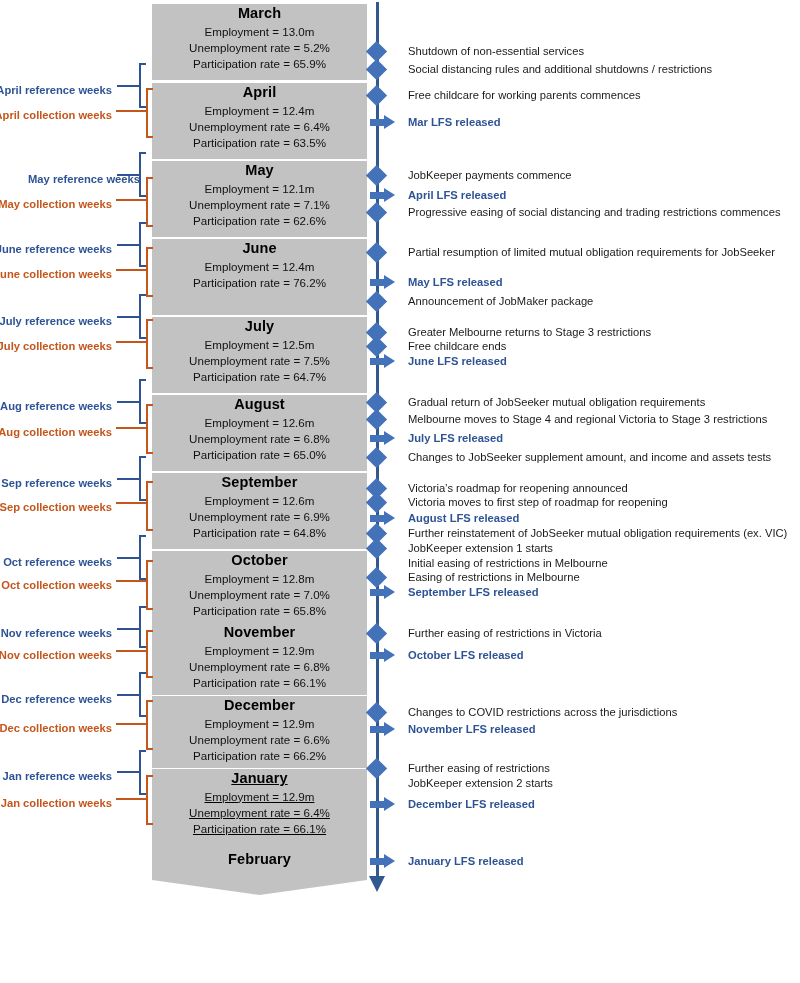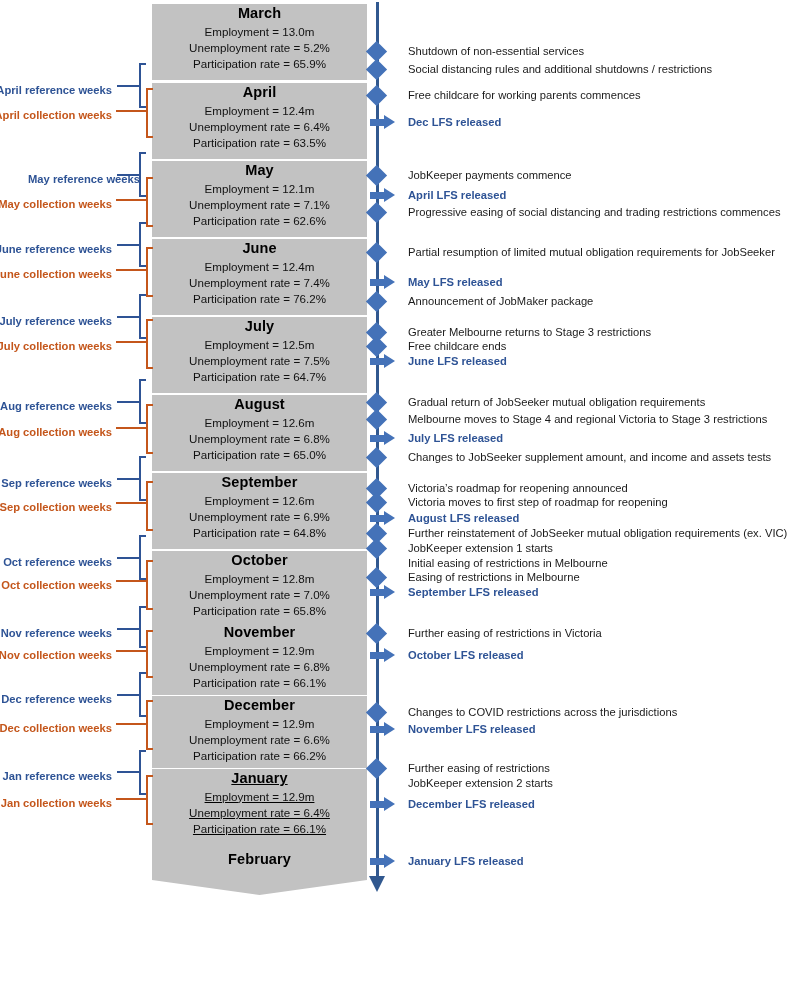--- a/index.html
+++ b/index.html
@@ -174,21 +174,20 @@
       </div>
       <div class="month-box" style="top: 161px; height: 76px;">
         <span class="month-name">May</span>
         <span class="month-stat">Employment  = 12.1m</span>
         <span class="month-stat">Unemployment  rate = 7.1%</span>
         <span class="month-stat">Participation rate = 62.6%</span>
       </div>
       <div class="month-box" style="top: 239px; height: 76px;">
         <span class="month-name">June</span>
         <span class="month-stat">Employment  = 12.4m</span>
-        <span class="month-stat">Unemployment  rate = 7.4%</span>
         <span class="month-stat">Participation rate = 76.2%</span>
       </div>
       <div class="month-box" style="top: 317px; height: 76px;">
         <span class="month-name">July</span>
         <span class="month-stat">Employment  = 12.5m</span>
         <span class="month-stat">Unemployment  rate = 7.5%</span>
         <span class="month-stat">Participation rate = 64.7%</span>
       </div>
       <div class="month-box" style="top: 395px; height: 76px;">
         <span class="month-name">August</span>
@@ -342,21 +341,21 @@
       <div class="diamond" style="top: 44px;"></div>
       <div class="evt" style="top: 45px;">Shutdown of non-essential services</div>
       <div class="diamond" style="top: 62px;"></div>
       <div class="evt" style="top: 63px;">Social distancing rules and additional shutdowns / restrictions</div>
       <div class="diamond" style="top: 88px;"></div>
       <div class="evt" style="top: 89px;">Free childcare for working parents commences</div>
       <div class="rel-arrow" style="top: 115px;">
         <div class="shaft"></div>
         <div class="head"></div>
       </div>
-      <div class="evt release" style="top: 116px;">Dec LFS released</div>
+      <div class="evt release" style="top: 116px;">Mar LFS released</div>
       <div class="diamond" style="top: 168px;"></div>
       <div class="evt" style="top: 169px;">JobKeeper payments commence</div>
       <div class="rel-arrow" style="top: 188px;">
         <div class="shaft"></div>
         <div class="head"></div>
       </div>
       <div class="evt release" style="top: 189px;">April LFS released</div>
       <div class="diamond" style="top: 205px;"></div>
       <div class="evt" style="top: 206px;">Progressive easing of social distancing and trading restrictions commences</div>
       <div class="diamond" style="top: 245px;"></div>

